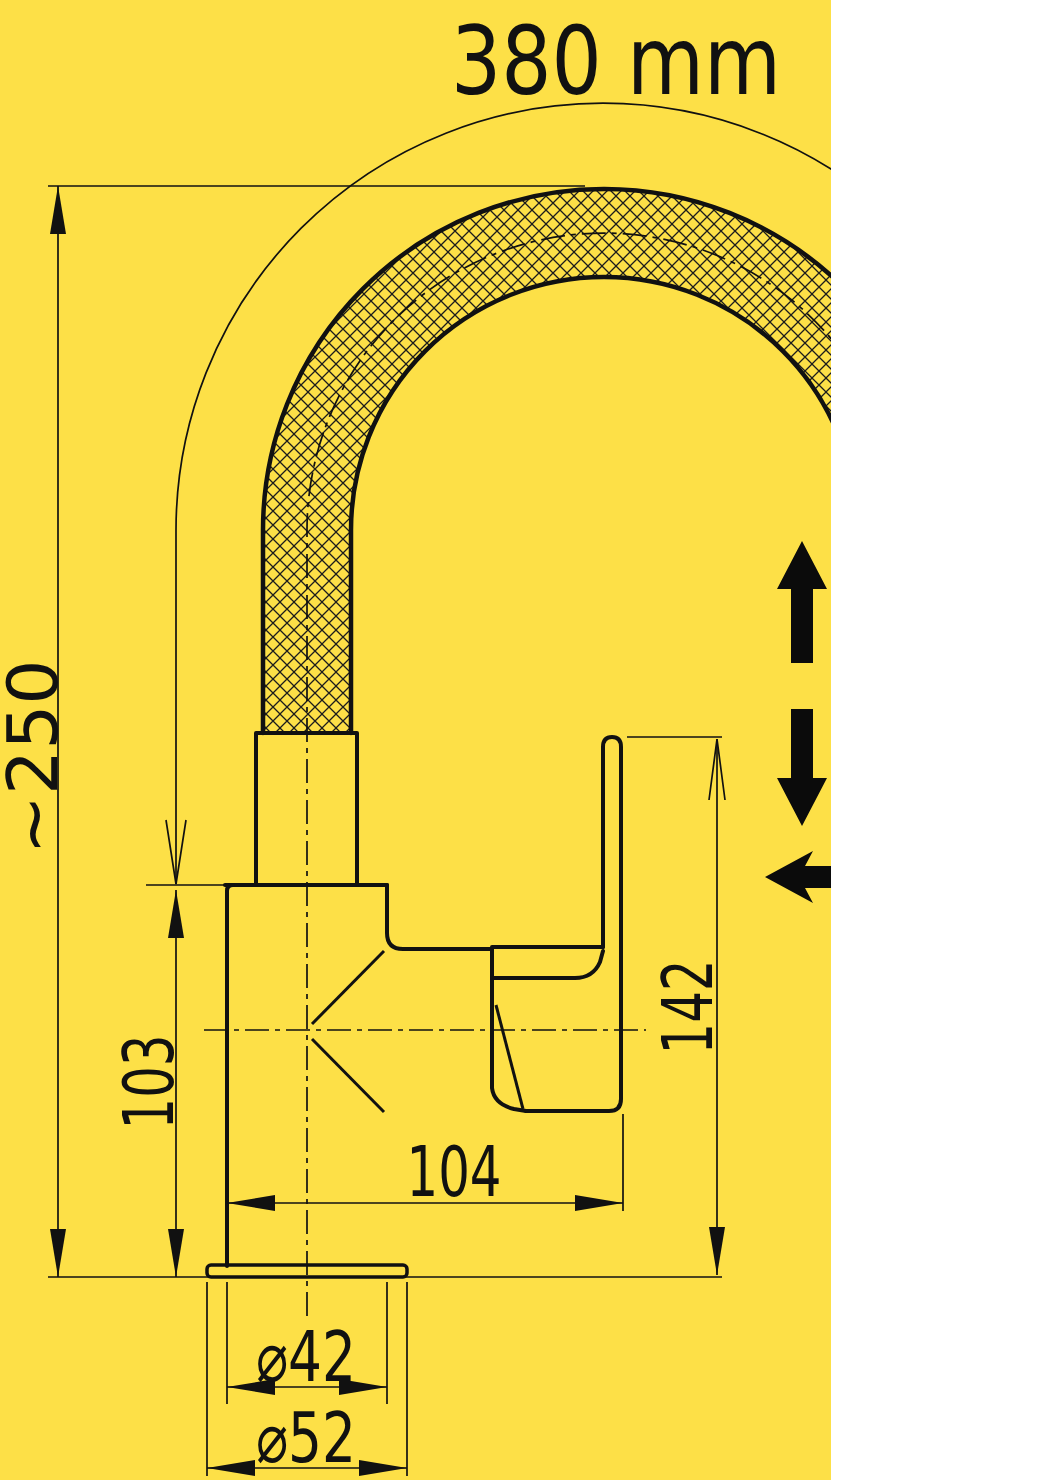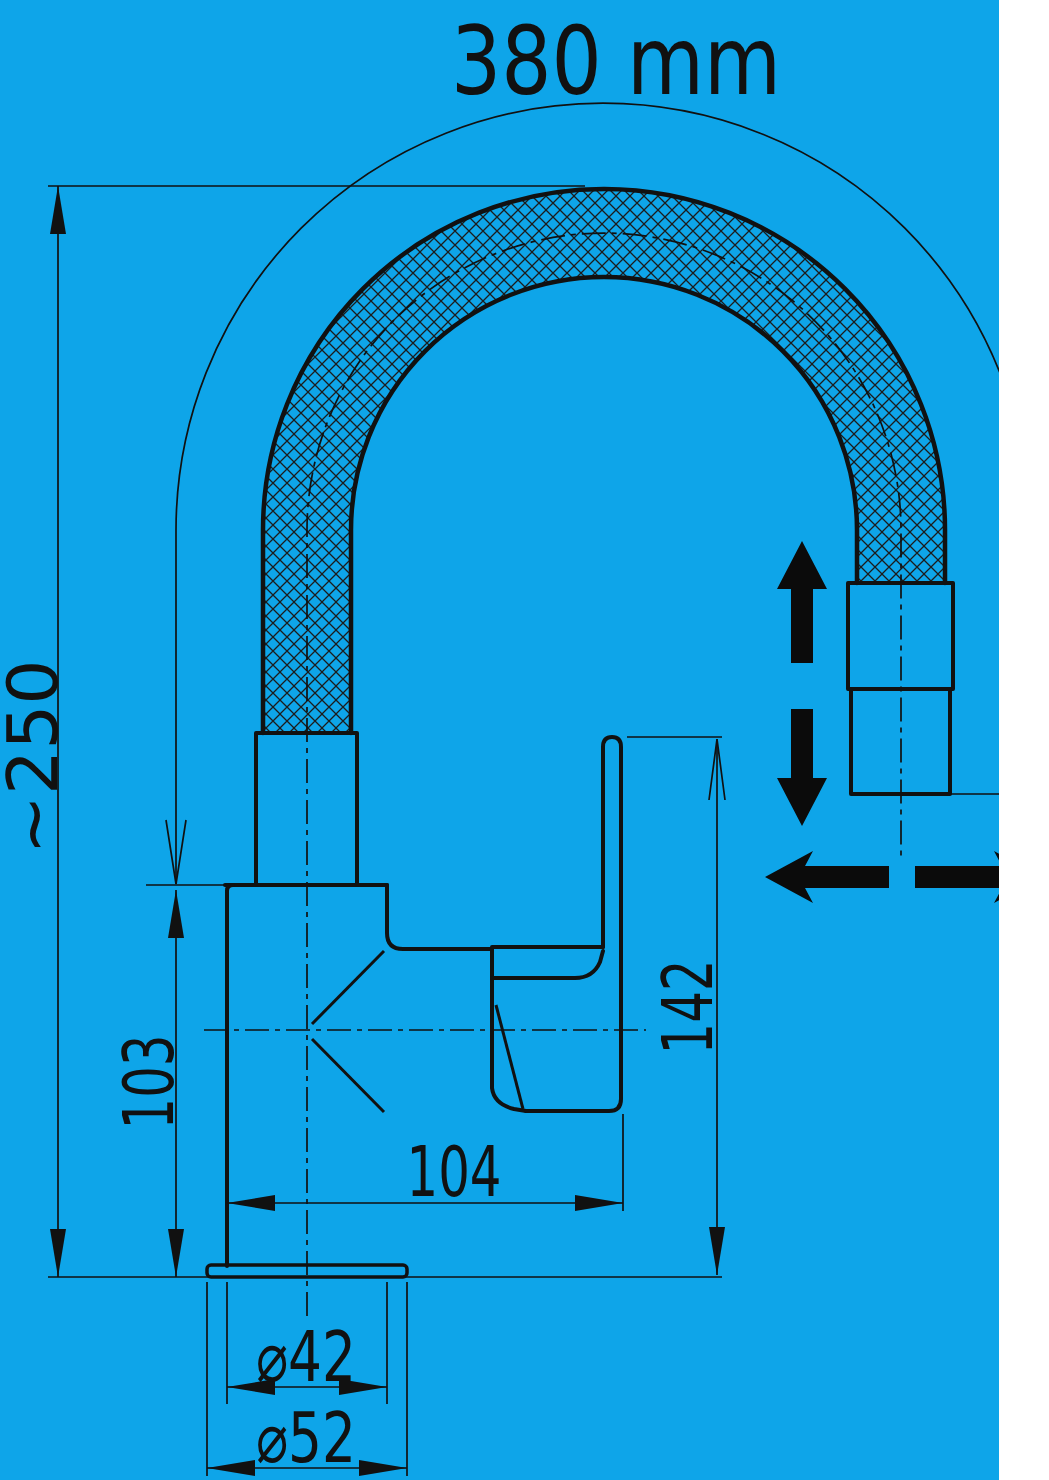--- a/index.html
+++ b/index.html
@@ -1,16 +1,16 @@
 <!DOCTYPE html>
 <html><head>
 <meta charset="utf-8">
 <style>
   html,body{margin:0;padding:0;background:#ffffff;}
-  .canvas{position:relative;width:999px;height:1480px;background:#0ea5e9;overflow:hidden;}
+  .canvas{position:relative;width:831px;height:1480px;background:#fde047;overflow:hidden;}
   svg{position:absolute;left:0;top:0;}
   svg text{font-family:"DejaVu Sans", sans-serif;fill:#111;}
   .t-big{font-size:95px;}
   .t-dim{font-size:69px;}
   .thick{stroke:#111;stroke-width:4;fill:none;stroke-linecap:round;stroke-linejoin:round;}
   .thin{stroke:#111;stroke-width:1.7;fill:none;}
   .cline{stroke:#111;stroke-width:1.7;fill:none;stroke-dasharray:24 6 5 6;}
   .fillarrow{fill:#111;stroke:none;}
   .blk{fill:#0b0b0b;stroke:none;}
 </style>

